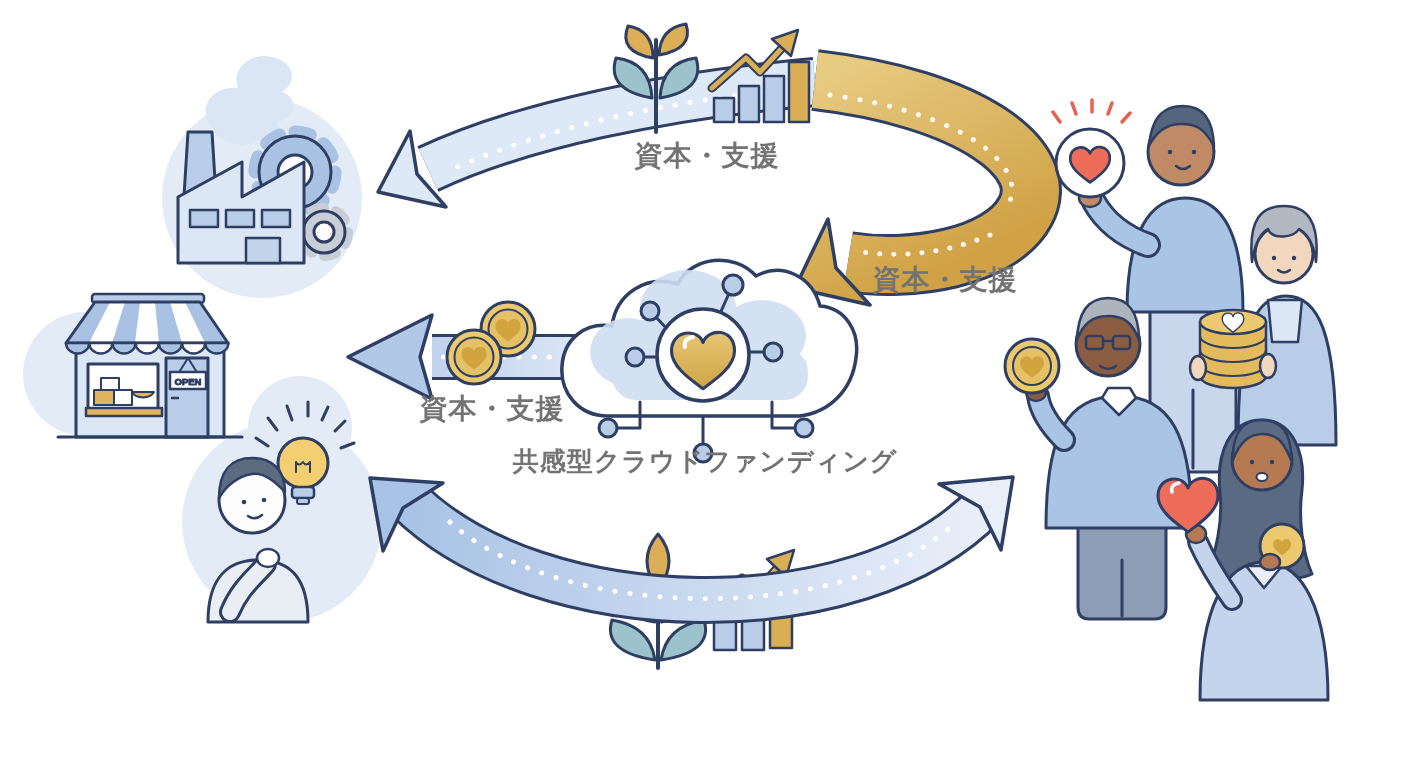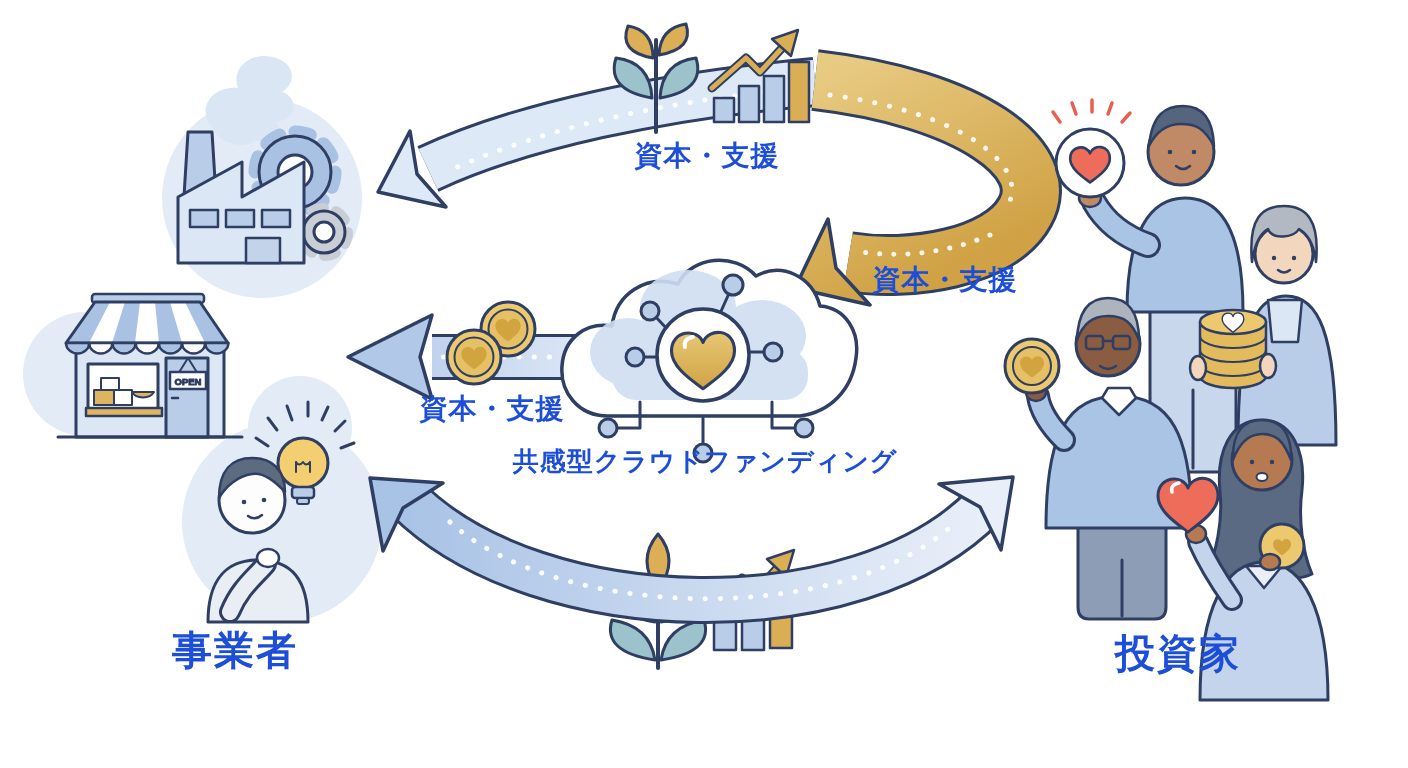--- a/index.html
+++ b/index.html
@@ -1,19 +1,19 @@
 <!DOCTYPE html>
 <html><head>
 <meta charset="utf-8">
 <style>
   html,body{margin:0;padding:0;background:#fff;}
   #stage{position:relative;width:1408px;height:768px;background:#ffffff;overflow:hidden;
          font-family:"Liberation Sans","DejaVu Sans",sans-serif;}
   #art{position:absolute;left:0;top:0;}
-  .label{position:absolute;color:#1d4ed8;font-weight:800;white-space:nowrap;
+  .label{position:absolute;color:#737373;font-weight:800;white-space:nowrap;
          transform:translateX(-50%);letter-spacing:1px;}
   .flow-label{font-size:28px;}
   .actor-label{font-size:40px;letter-spacing:2px;}
   .platform-label{font-size:26px;text-align:center;line-height:1.45;}
   svg text{font-family:"Liberation Sans","DejaVu Sans",sans-serif;}
 </style>
 </head>
 <body>
 
 <div id="stage">
@@ -318,16 +318,14 @@
 </svg>
 
 <div class="label flow-label" style="left:707px;top:137px;">資本・支援</div>
 <div class="label flow-label" style="left:945px;top:261px;">資本・支援</div>
 <div class="label flow-label" style="left:492px;top:390px;">資本・支援</div>
 
 <div class="label platform-label" style="left:705px;top:443px;">
   <div>共感型クラウドファンディング</div>
 </div>
 
-<div class="label actor-label" style="left:235px;top:623px;">事業者</div>
-<div class="label actor-label" style="left:1178px;top:626px;">投資家</div>
 
 </div>
 
 </body></html>

